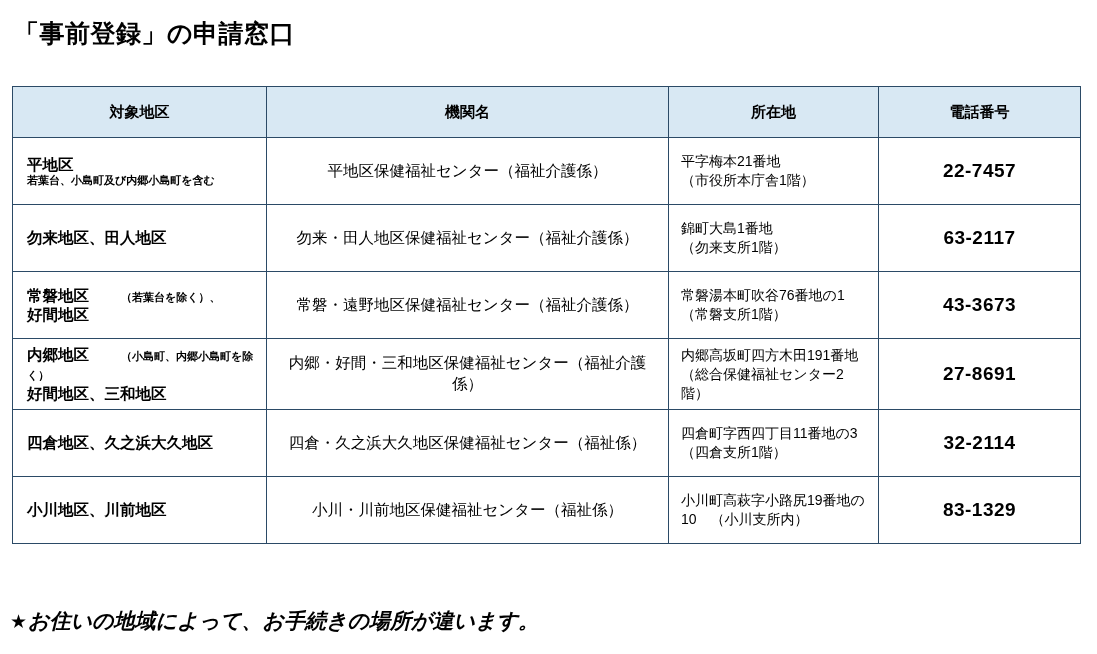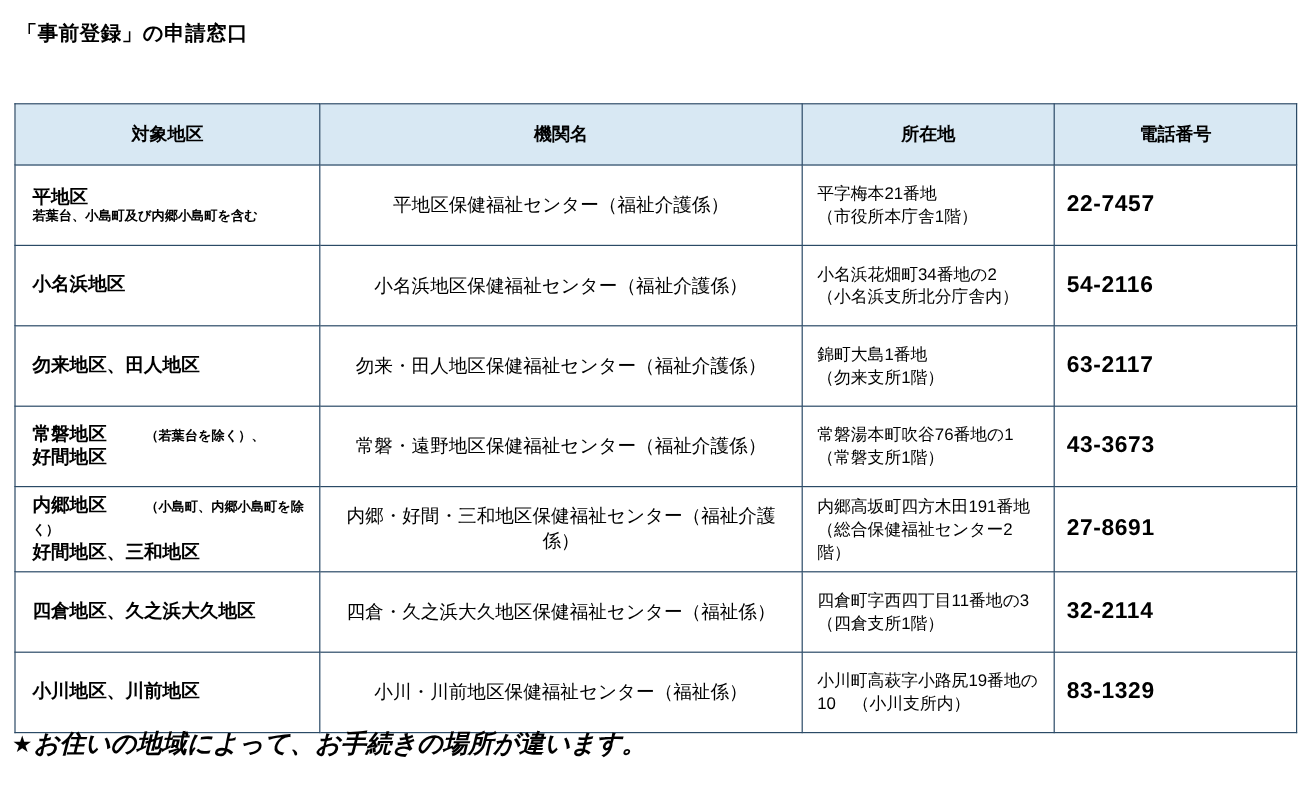--- a/index.html
+++ b/index.html
@@ -18,21 +18,21 @@
     position: relative;
     width: 1097px;
     height: 654px;
     box-sizing: border-box;
     padding: 0;
   }
   .page-title {
     position: absolute;
     left: 14px;
     top: 18px;
-    font-size: 17px;
+    font-size: 25px;
     font-weight: bold;
     letter-spacing: 0.5px;
     line-height: 1.2;
     white-space: nowrap;
   }
   .table-wrap {
     position: absolute;
     left: 12px;
     top: 86px;
     width: 1068px;
@@ -93,21 +93,21 @@
   .address-cell .cell-inner {
     font-size: 14px;
     font-weight: normal;
     line-height: 1.35;
     padding-left: 12px;
   }
   .address-line2 {
     display: block;
   }
   .phone-cell .cell-inner {
-    text-align: left;
+    text-align: center;
     font-size: 19px;
     font-weight: bold;
     letter-spacing: 0.5px;
   }
   .footnote {
     position: absolute;
     left: 10px;
     top: 608px;
     font-size: 21px;
     font-weight: bold;
@@ -159,39 +159,20 @@
             <div class="cell-inner">
               <span>平字梅本21番地</span>
               <span class="address-line2">（市役所本庁舎1階）</span>
             </div>
           </td>
           <td class="phone-cell">
             <div class="cell-inner">22-7457</div>
           </td>
         </tr>
 
-        <tr>
-          <td class="district-cell">
-            <div class="cell-inner">
-              <div class="district-main">小名浜地区</div>
-            </div>
-          </td>
-          <td class="office-cell">
-            <div class="cell-inner">小名浜地区保健福祉センター（福祉介護係）</div>
-          </td>
-          <td class="address-cell">
-            <div class="cell-inner">
-              <span>小名浜花畑町34番地の2</span>
-              <span class="address-line2">（小名浜支所北分庁舎内）</span>
-            </div>
-          </td>
-          <td class="phone-cell">
-            <div class="cell-inner">54-2116</div>
-          </td>
-        </tr>
 
         <tr>
           <td class="district-cell">
             <div class="cell-inner">
               <div class="district-main">勿来地区、田人地区</div>
             </div>
           </td>
           <td class="office-cell">
             <div class="cell-inner">勿来・田人地区保健福祉センター（福祉介護係）</div>
           </td>

